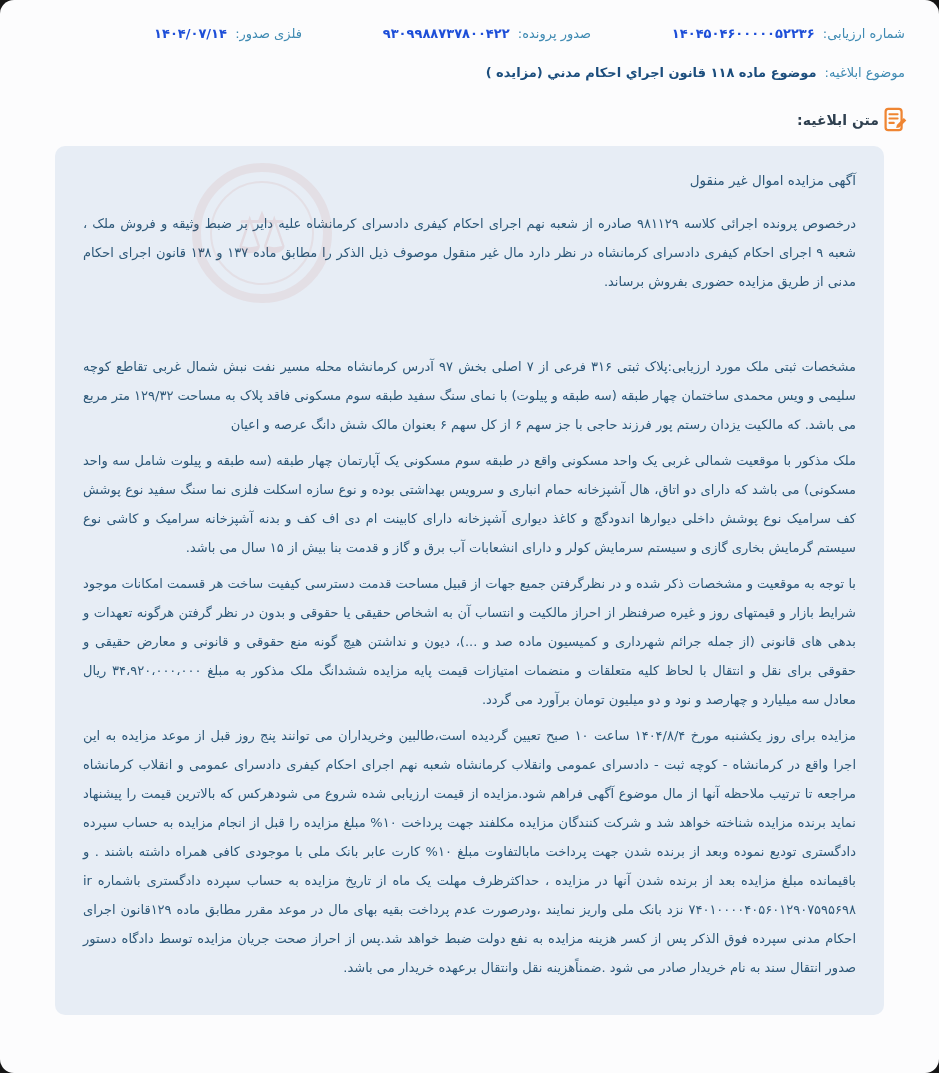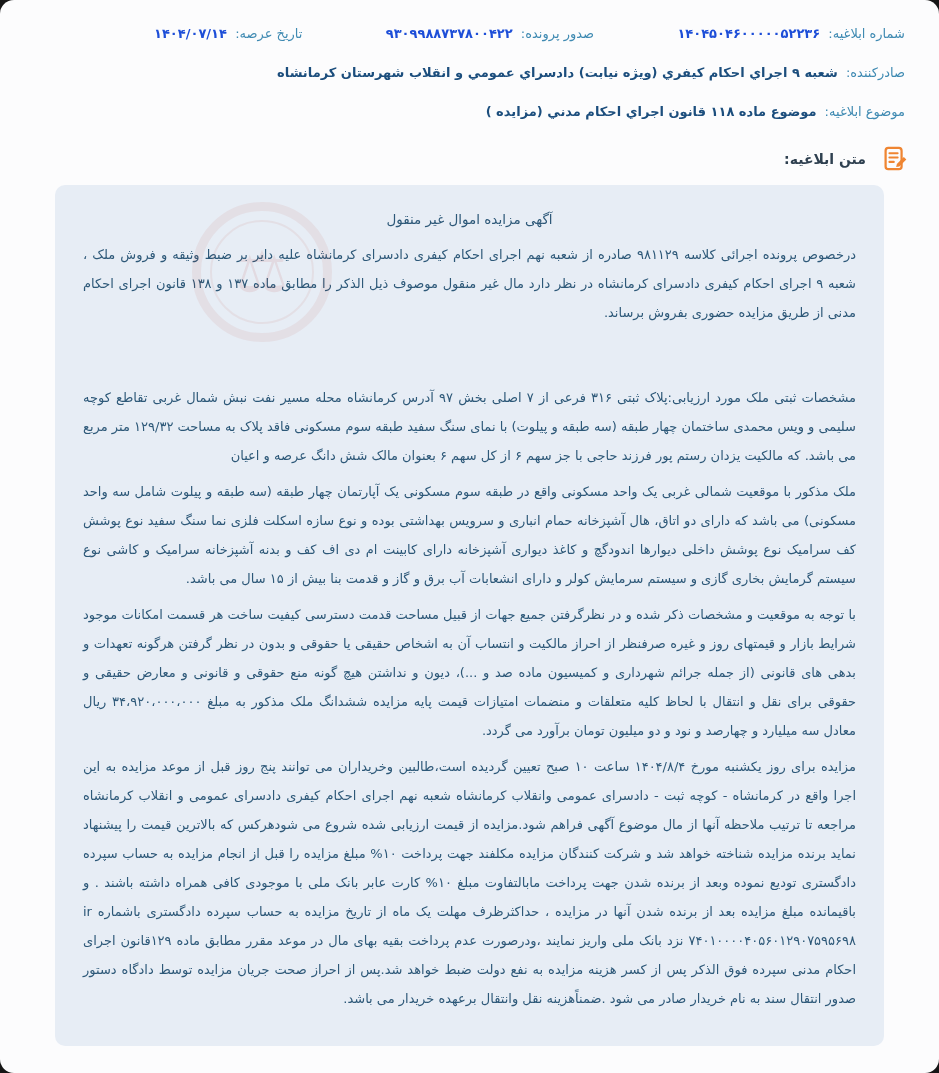--- a/index.html
+++ b/index.html
@@ -16,36 +16,36 @@
   .header { padding:26px 34px 0 34px; font-size:13px; }
   .meta-row { display:flex; justify-content:space-between; align-items:baseline; padding-left:120px; }
   .meta { white-space:nowrap; }
   .label { color:#3f8ab2; }
   .value { color:#1d4ed8; font-weight:bold; margin-right:4px; }
   .issuer-row { margin-top:24px; text-align:right; }
   .subject-row { margin-top:24px; text-align:right; }
   .issuer-row .value, .subject-row .value { color:#1c4e7d; }
   .notice-label-row {
     margin-top:26px; padding:0 30px;
-    display:flex; align-items:center; gap:16px;
+    display:flex; align-items:center; gap:3px;
   }
   .notice-icon { display:inline-flex; width:27px; height:27px; }
   .notice-label { font-weight:bold; font-size:14px; color:#2f4050; }
   .box {
     margin:13px 55px 0 55px;
     background:#e7edf5;
     border-radius:10px;
     padding:20px 28px 26px 28px;
     position:relative;
     color:#2d5878;
     font-size:13px;
     line-height:29px;
     text-align:justify;
   }
-  .notice-title { text-align:center; margin-bottom:6px; font-size:13.5px; }
+  .notice-title { text-align:right; margin-bottom:14px; font-size:13.5px; }
   .paras p { margin-bottom:7px; }
   .paras p:nth-of-type(2) { margin-top:56px; }
   .watermark {
     position:absolute; left:auto; right:auto;
     top:17px; left:137px;
     width:140px; height:140px;
     border:9px solid rgba(190,60,50,0.08);
     border-radius:50%;
     display:flex; align-items:center; justify-content:center;
     pointer-events:none;
@@ -58,37 +58,33 @@
   .watermark .emblem { font-size:58px; color:rgba(190,60,50,0.10); }
 </style>
 </head>
 <body>
 
 <div class="page">
 
   <div class="header">
     <div class="meta-row">
       <div class="meta">
-        <span class="label">شماره ابلاغیه:</span>
+        <span class="label">شماره ارزیابی:</span>
         <span class="value">۱۴۰۴۵۰۴۶۰۰۰۰۰۵۲۲۳۶</span>
       </div>
       <div class="meta">
         <span class="label">صدور پرونده:</span>
         <span class="value">۹۳۰۹۹۸۸۷۳۷۸۰۰۴۲۲</span>
       </div>
       <div class="meta">
-        <span class="label">تاریخ عرصه:</span>
+        <span class="label">فلزی صدور:</span>
         <span class="value">۱۴۰۴/۰۷/۱۴</span>
       </div>
     </div>
 
-    <div class="issuer-row">
-      <span class="label">صادرکننده:</span>
-      <span class="value">شعبه ۹ اجراي احكام كيفري (ويژه نيابت) دادسراي عمومي و انقلاب شهرستان كرمانشاه</span>
-    </div>
 
     <div class="subject-row">
       <span class="label">موضوع ابلاغیه:</span>
       <span class="value">موضوع ماده ۱۱۸ قانون اجراي احكام مدني (مزايده )</span>
     </div>
   </div>
 
   <div class="notice-label-row">
     <span class="notice-icon">
       <svg width="27" height="27" viewBox="0 0 24 24" fill="none">

